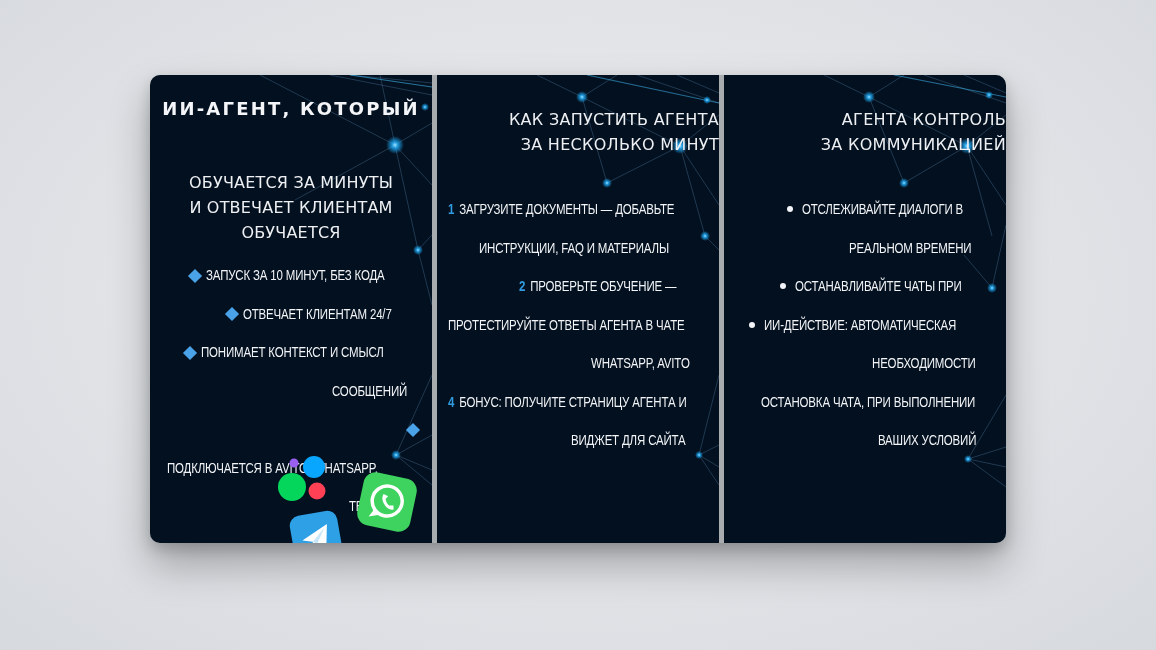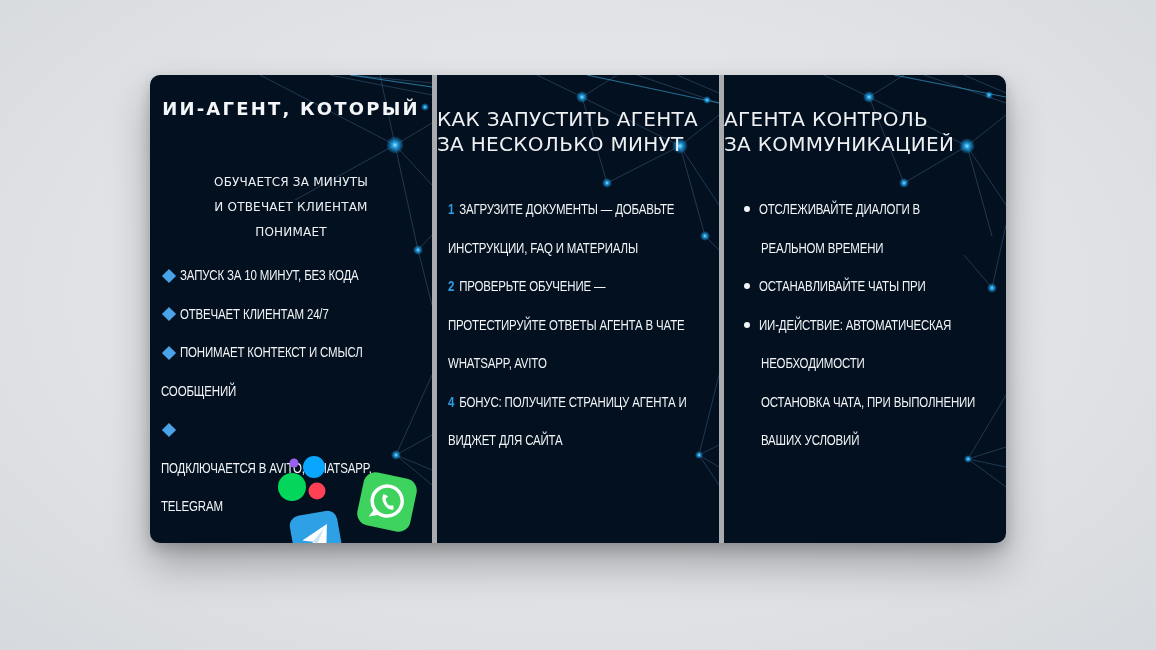--- a/index.html
+++ b/index.html
@@ -22,29 +22,29 @@
   .p2 { left:287px; }
   .p3 { left:574px; }
   .net { position:absolute; left:0; top:0; width:282px; height:500px; pointer-events:none; }
   .title-bold {
     position:absolute; left:0; width:282px; text-align:center;
     font-family:"DejaVu Sans", sans-serif; font-weight:bold;
     font-size:18px; letter-spacing:2.2px; line-height:28px; top:20px; color:#f3f5f8;
   }
   .subtitle {
     position:absolute; left:0; width:282px; text-align:center;
-    font-family:"DejaVu Sans", sans-serif; font-size:12px; line-height:25px; top:95px; color:#eef0f3;
+    font-family:"DejaVu Sans", sans-serif; font-size:16px; line-height:25px; top:95px; color:#eef0f3;
     letter-spacing:0.2px;
   }
   .title-light {
-    position:absolute; left:0; width:282px; text-align:left;
-    font-family:"DejaVu Sans", sans-serif; font-size:20px; line-height:25px; top:32px; color:#eef0f3;
+    position:absolute; left:0; width:282px; text-align:right;
+    font-family:"DejaVu Sans", sans-serif; font-size:16px; line-height:25px; top:32px; color:#eef0f3;
     letter-spacing:0.3px;
   }
-  .list { position:absolute; left:11px; right:8px; }
+  .list { position:absolute; left:11px; right:8px;text-align:right; }
   .item {
     font-family:"Liberation Sans", sans-serif; font-size:14px;
     transform-origin:left center;
     text-transform:uppercase; color:#f2f4f7; line-height:38.5px;
     letter-spacing:-0.2px;
   }
   .cond { display:inline-block; transform:scaleX(0.82); transform-origin:left center; white-space:nowrap; }
   .diamond {
     display:inline-block; width:10px; height:10px; background:#4aa3e8;
     transform:rotate(45deg); margin:0 6px 1px 3px; vertical-align:middle;
@@ -94,21 +94,21 @@
       <circle cx="246" cy="380" r="5" fill="url(#glow1)"></circle>
       <circle cx="275" cy="32" r="4" fill="url(#glow1)"></circle>
     </svg>
 
     <div class="title-bold">
       <div>ИИ-АГЕНТ, КОТОРЫЙ</div>
     </div>
     <div class="subtitle">
       <div>ОБУЧАЕТСЯ ЗА МИНУТЫ</div>
       <div>И ОТВЕЧАЕТ КЛИЕНТАМ</div>
-      <div>ПОНИМАЕТ</div>
+      <div>ОБУЧАЕТСЯ</div>
     </div>
 
     <div class="list" style="top:181px;">
       <div class="item"><span class="diamond"></span><span class="cond">ЗАПУСК ЗА 10 МИНУТ, БЕЗ КОДА</span></div>
       <div class="item"><span class="diamond"></span><span class="cond">ОТВЕЧАЕТ КЛИЕНТАМ 24/7</span></div>
       <div class="item"><span class="diamond"></span><span class="cond">ПОНИМАЕТ КОНТЕКСТ И СМЫСЛ</span></div>
       <div class="item"><span class="cond">СООБЩЕНИЙ</span></div>
       <div class="item"><span class="diamond"></span><span class="cond">ПОДКЛЮЧАЕТСЯ В AVITO, WHATSAPP,</span></div>
       <div class="item"><span class="cond">TELEGRAM</span></div>
     </div>

